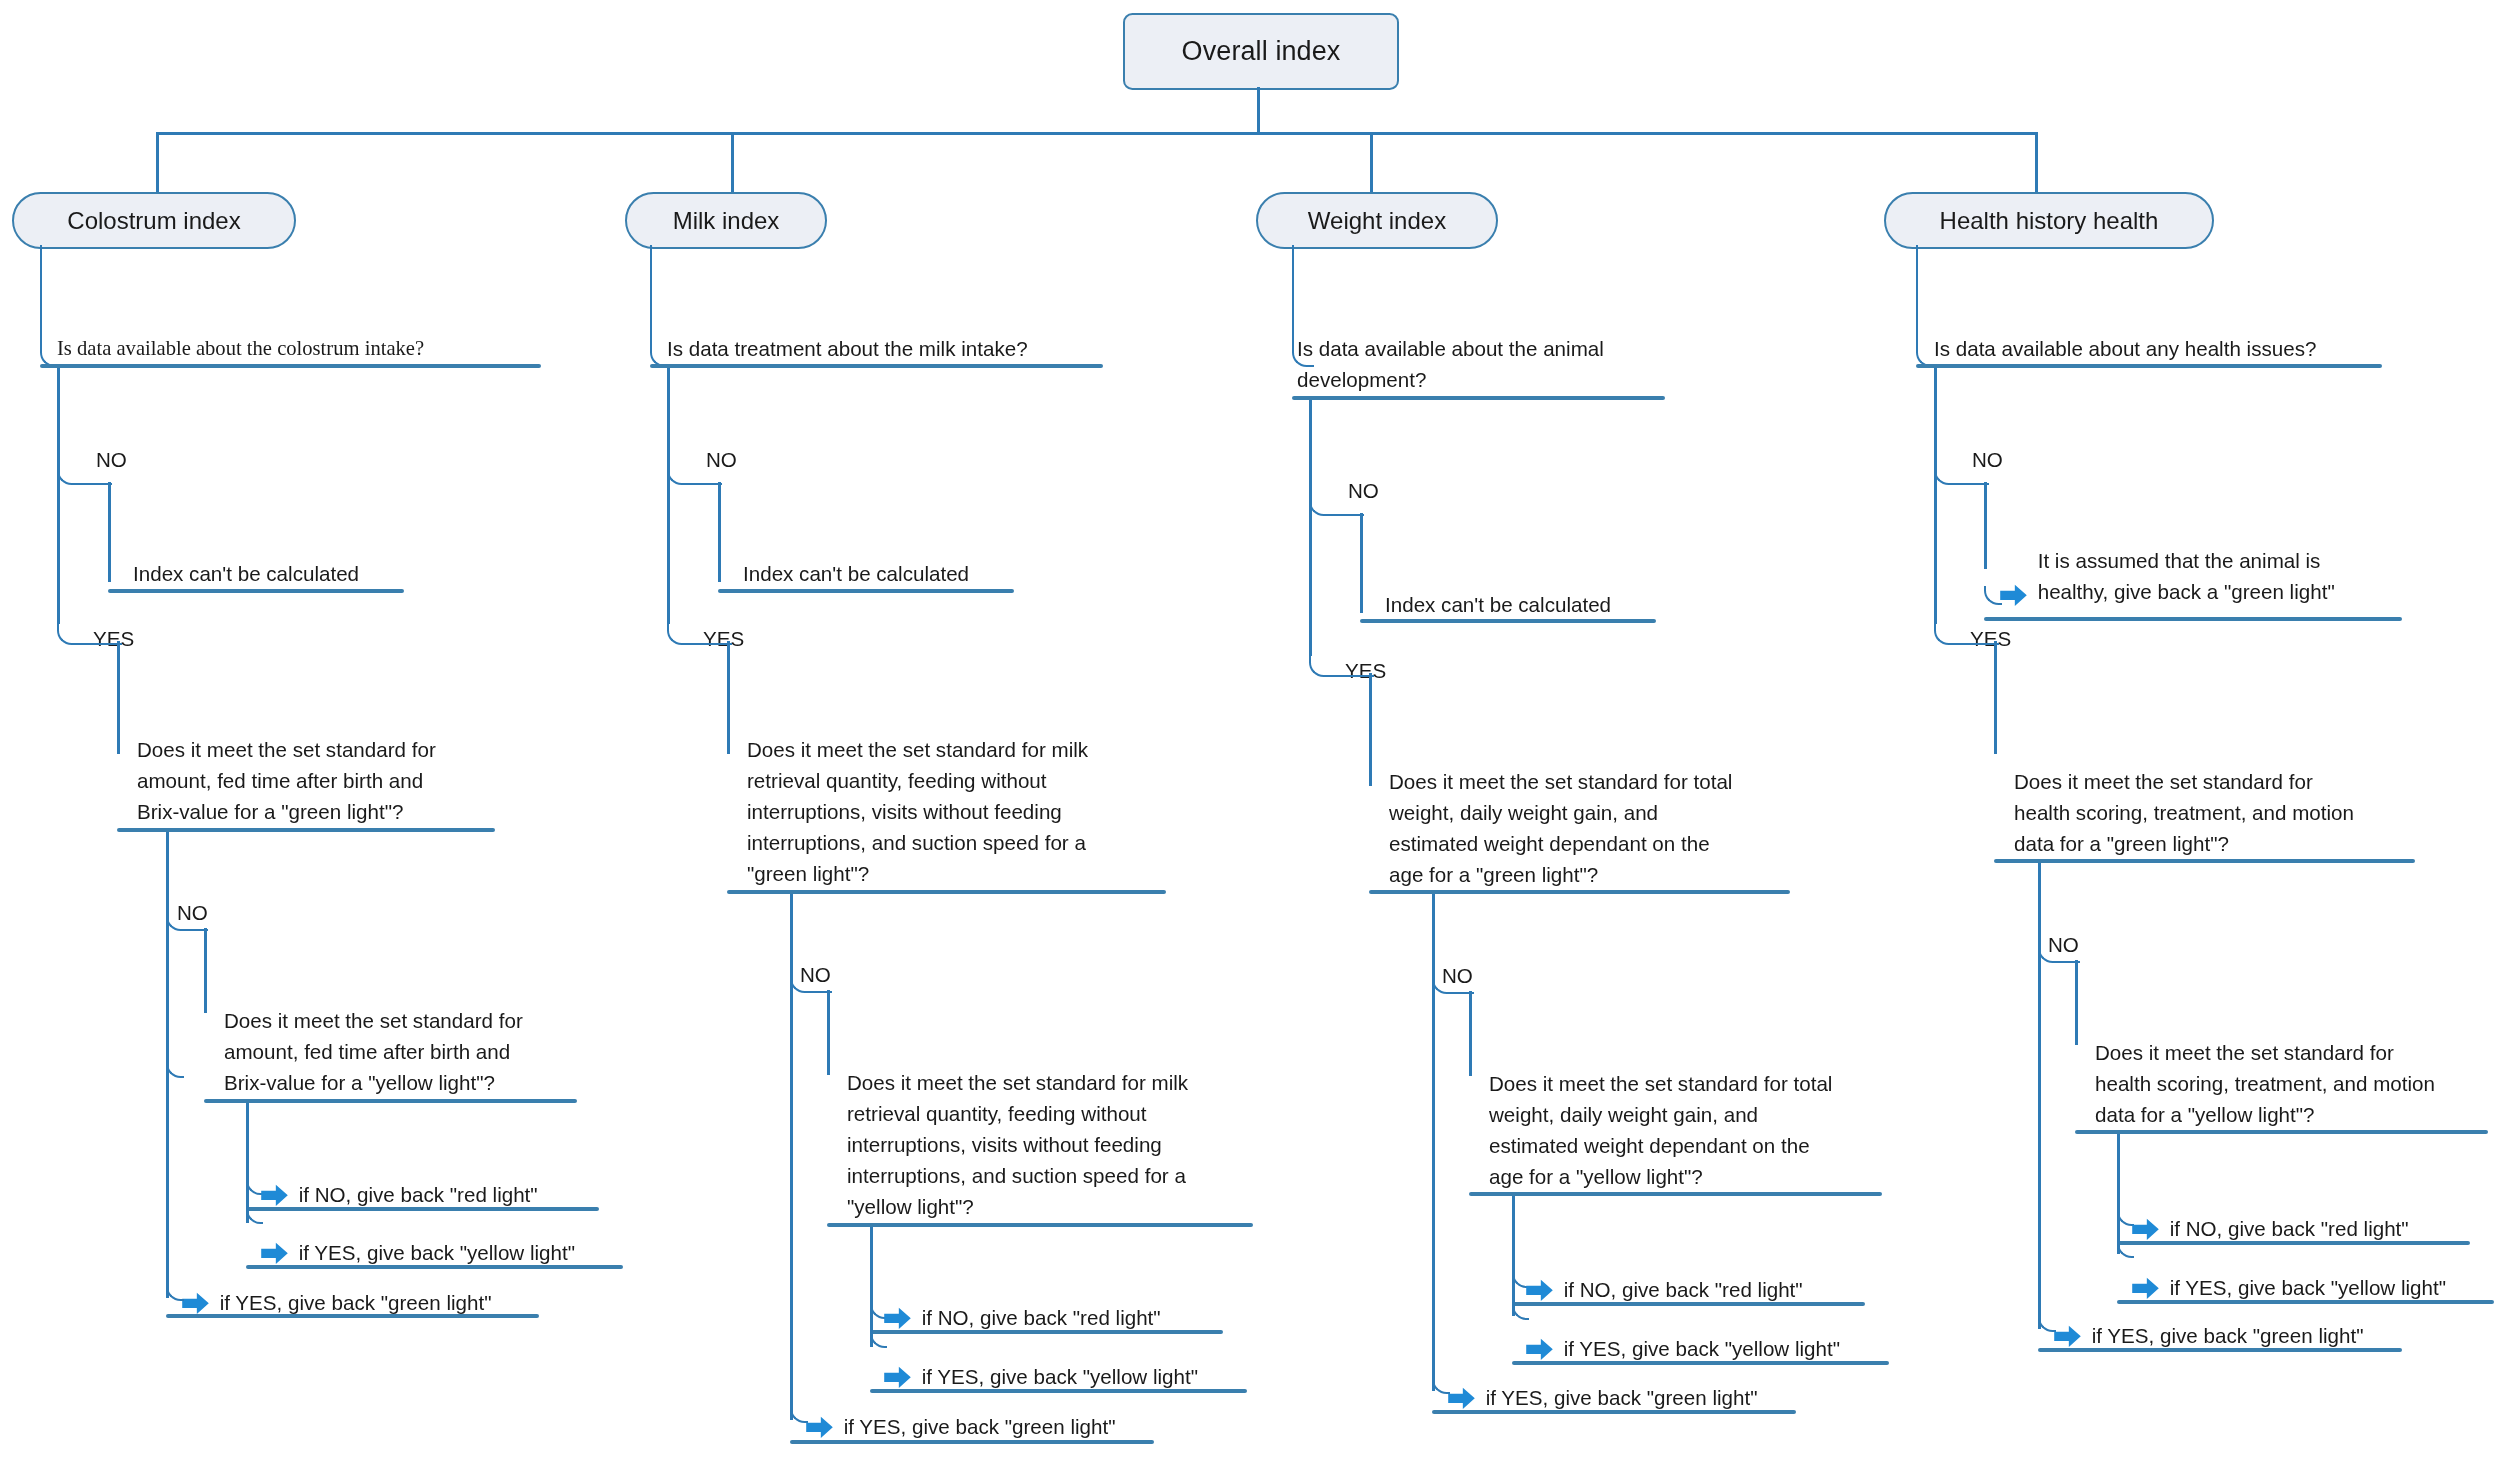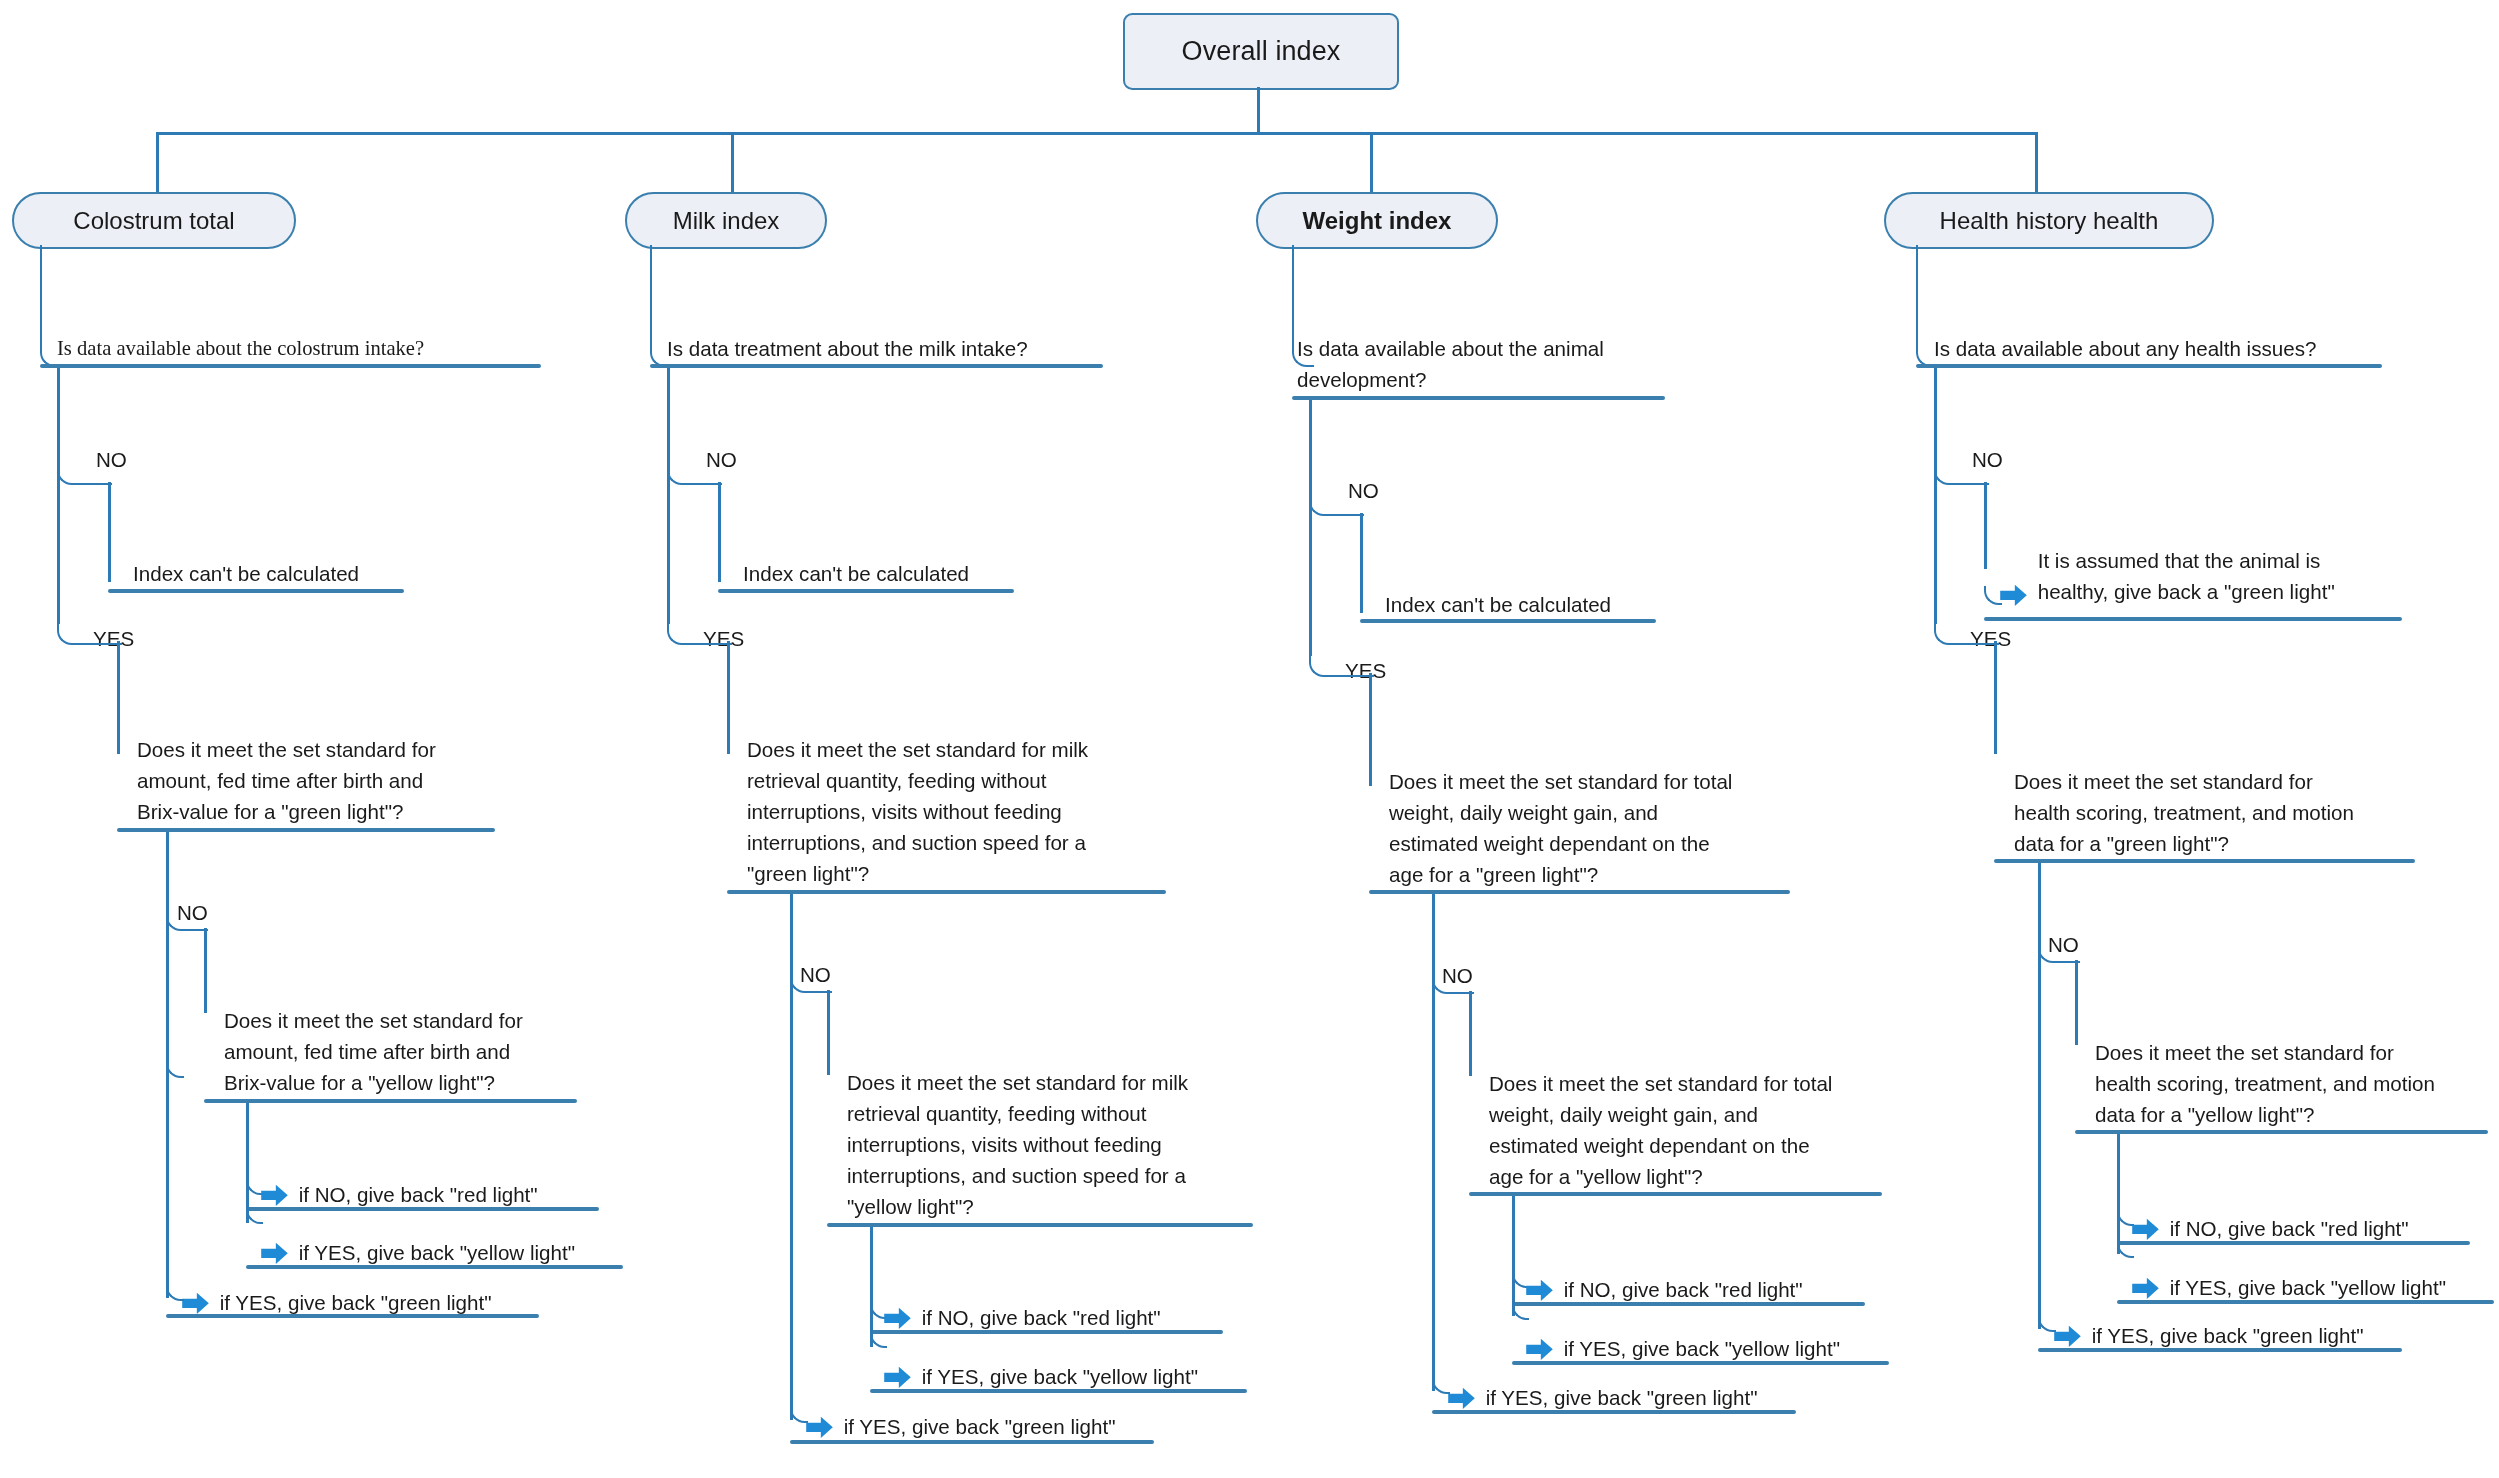--- a/index.html
+++ b/index.html
@@ -111,21 +111,21 @@
   <div class="vline" style="left:1257px;top:87px;height:48px;"></div>
 
   <div class="hline" style="left:157px;top:132px;width:1880px;"></div>
 
   <div class="vline" style="left:156px;top:132px;height:60px;"></div>
   <div class="vline" style="left:731px;top:132px;height:60px;"></div>
   <div class="vline" style="left:1370px;top:132px;height:60px;"></div>
   <div class="vline" style="left:2035px;top:132px;height:60px;"></div>
 
   <div class="pill-node" style="left:12px;top:192px;width:280px;height:53px;">
-    <span>Colostrum total</span>
+    <span>Colostrum index</span>
   </div>
 
   <div class="elbow" style="left:40px;top:245px;width:20px;height:120px;"></div>
   <div class="txt" style="left:57px;top:333px;width:426px;font-family:Liberation Serif, serif;">Is data available about the colostrum intake?</div>
   <div class="ul" style="left:40px;top:364px;width:501px;"></div>
 
   <div class="vline" style="left:57px;top:368px;height:115px;"></div>
   <div class="branch-label" style="left:96px;top:447px;">NO</div>
   <div class="elbow" style="left:57px;top:466px;width:53px;height:17.3px;"></div>
   <div class="vline" style="left:108px;top:482px;height:100px;"></div>
@@ -241,21 +241,21 @@
   <div class="vline" style="left:790px;top:894px;height:526px;"></div>
   <div class="elbow" style="left:790px;top:1404px;width:16px;height:17.3px;"></div>
   <div class="leaf" style="left:806px;top:1411px;width:400px;">
     <svg class="arrow-ico" viewBox="0 0 40 34">
       <path d="M0 10 H22 V1 L40 17 L22 33 V24 H0 Z" fill="#1f8ad6"></path>
     </svg>
     <span>if YES, give back "green light"</span>
   </div>
   <div class="ul" style="left:790px;top:1440px;width:364px;"></div>
 
-  <div class="pill-node" style="left:1256px;top:192px;width:238px;height:53px;font-weight:bold;">
+  <div class="pill-node" style="left:1256px;top:192px;width:238px;height:53px;">
     <span>Weight index</span>
   </div>
   <div class="elbow" style="left:1292px;top:245px;width:20px;height:120px;"></div>
   <div class="txt" style="left:1297px;top:333px;width:413px;">Is data available about the animal
 development?</div>
   <div class="ul" style="left:1292px;top:396px;width:373px;"></div>
 
   <div class="vline" style="left:1309px;top:400px;height:115px;"></div>
   <div class="branch-label" style="left:1348px;top:478px;">NO</div>
   <div class="elbow" style="left:1309px;top:497px;width:53px;height:17.3px;"></div>

